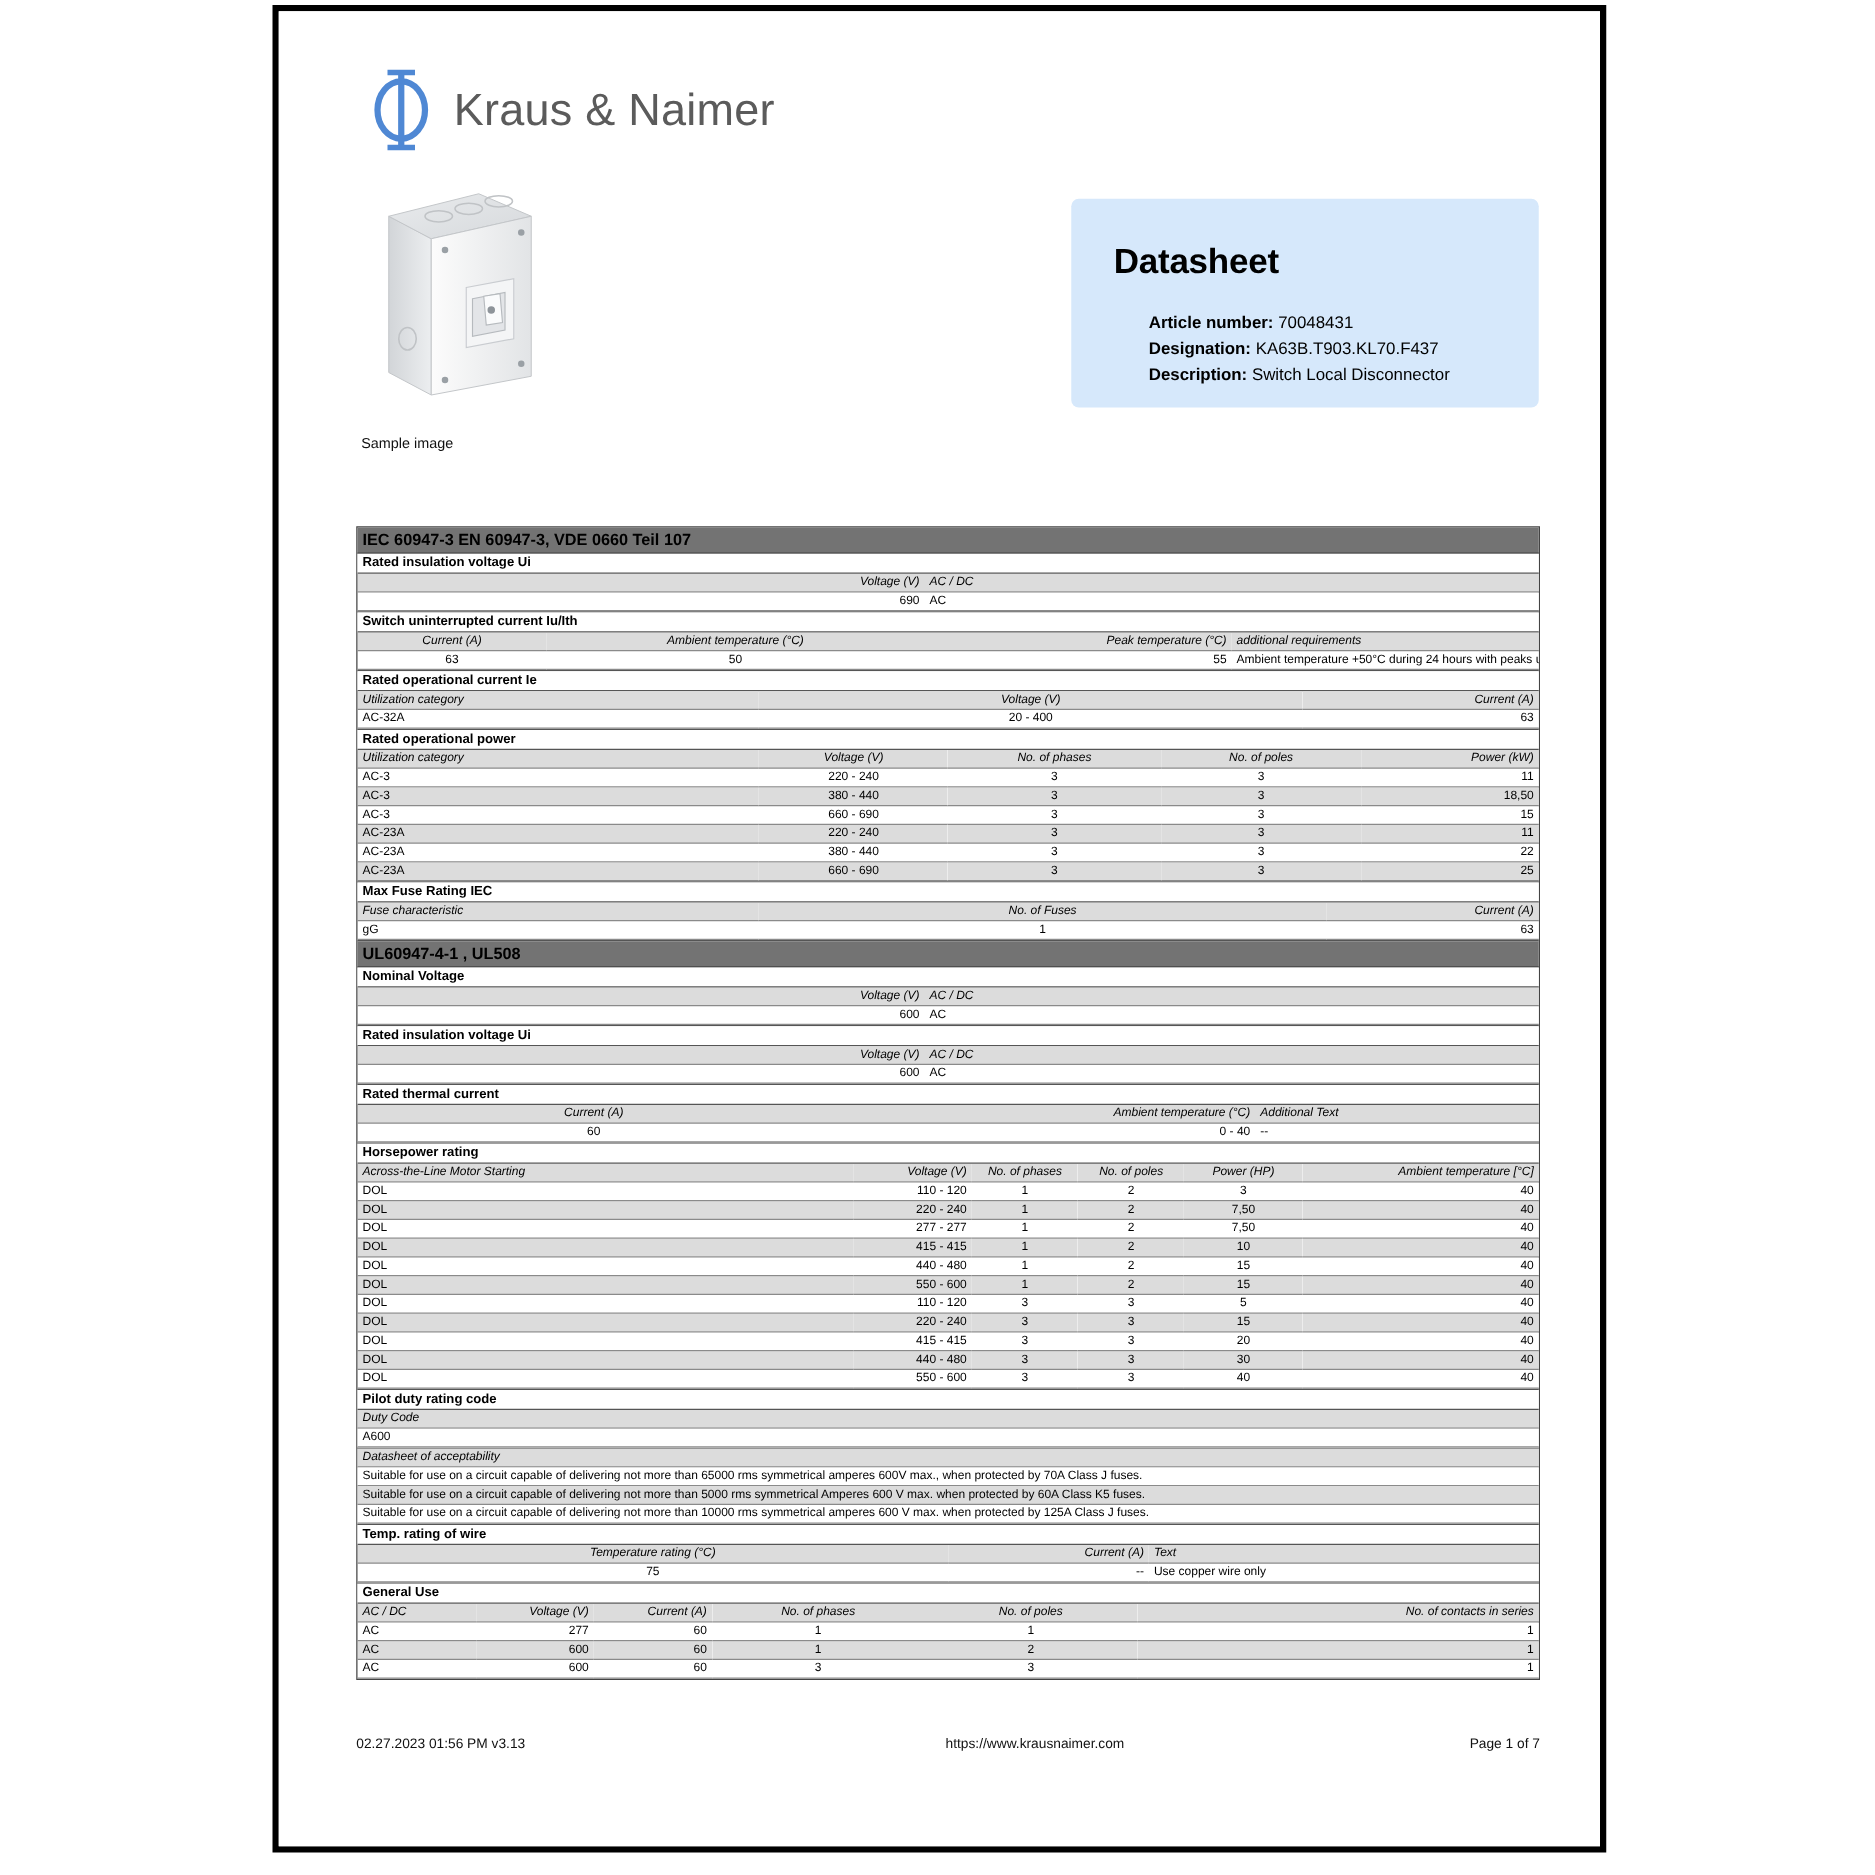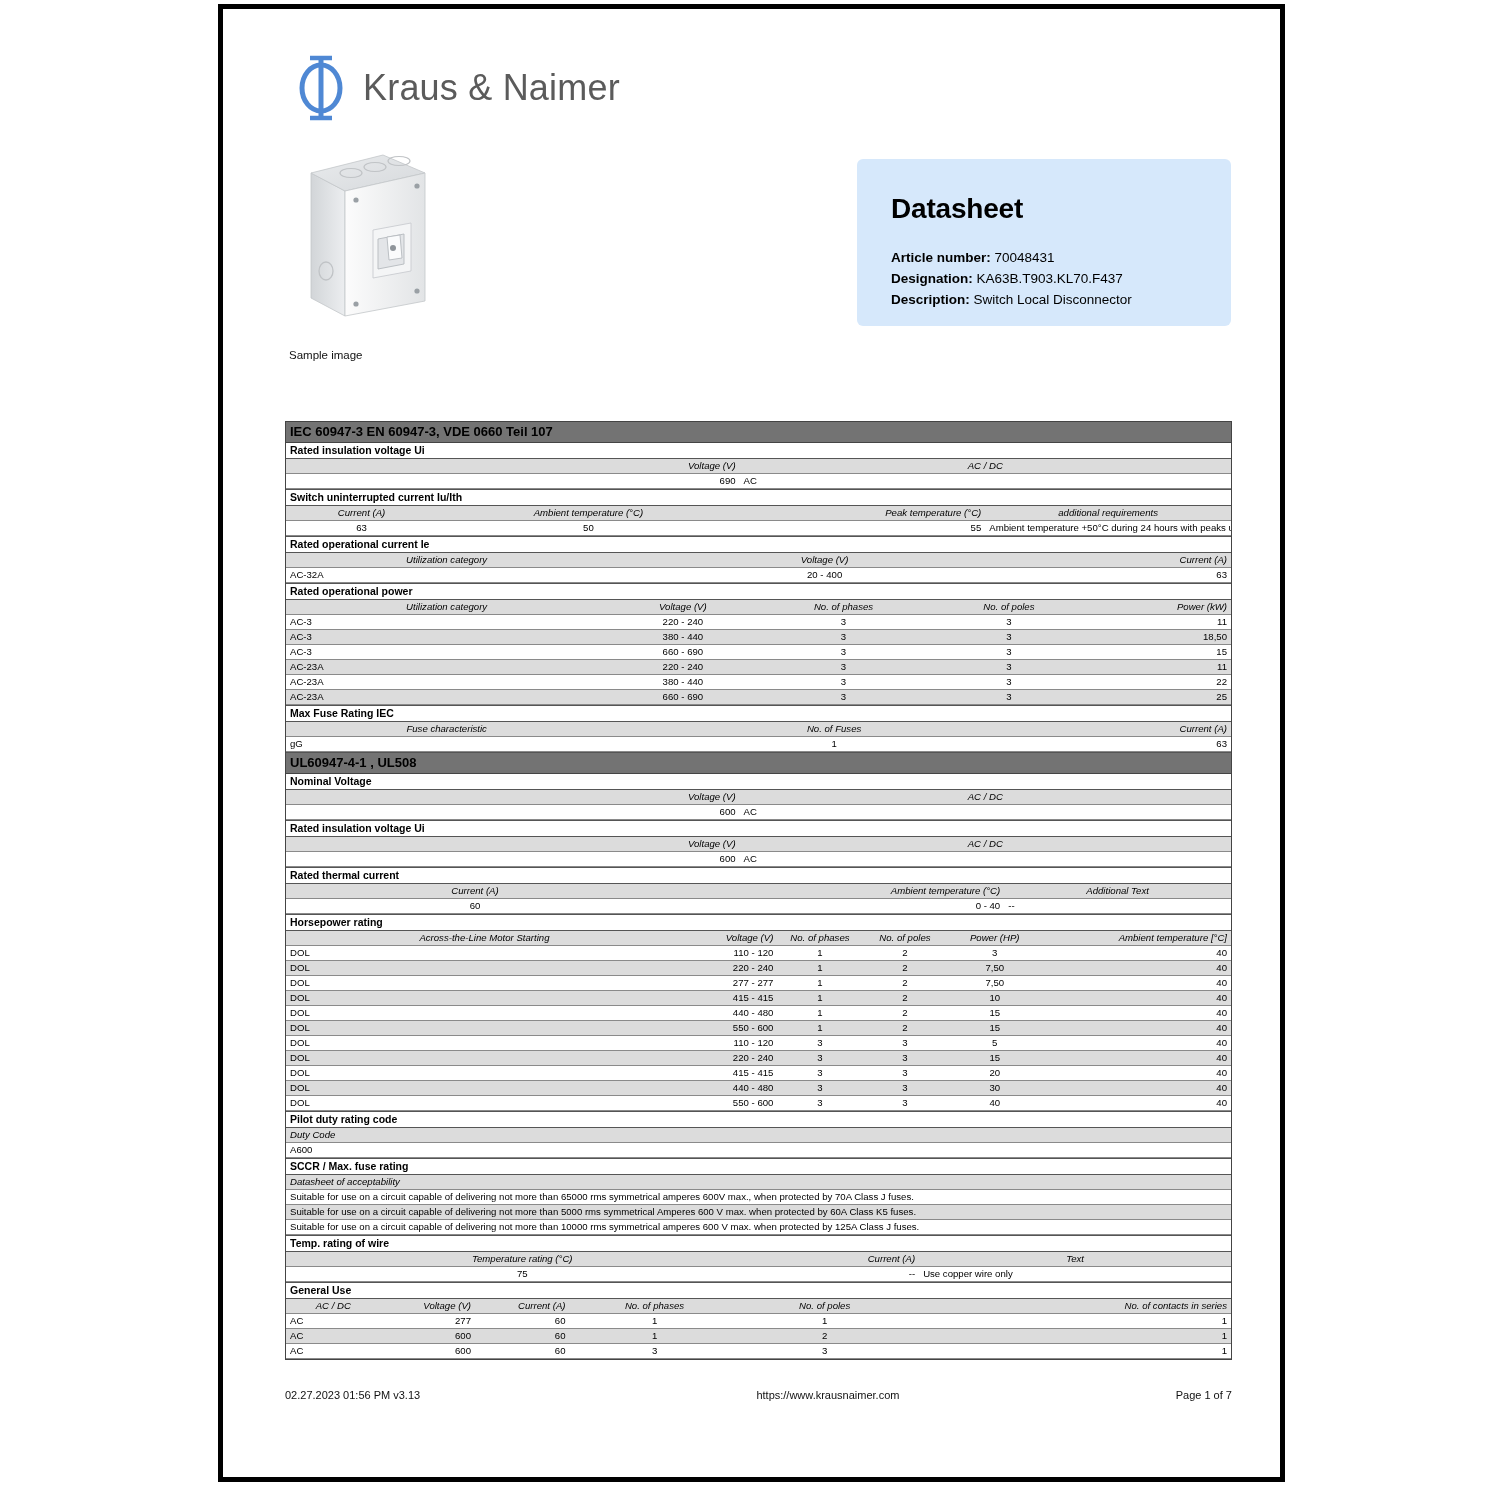--- a/index.html
+++ b/index.html
@@ -48,21 +48,21 @@
     position:absolute; left:634px; top:150px;
     width:374px; height:167px;
     background:#d6e8fb;
     border-radius:6px;
     padding:34px 0 0 34px;
   }
   #info-card .ds-title {
     font-size:28px; font-weight:bold; margin:0 0 22px 0; letter-spacing:-.2px;
   }
   #info-card .ds-row { font-size:13.5px; line-height:21px; white-space:nowrap; }
-  #info-card .ds-row b { font-weight:bold; }
+  #info-card .ds-row b { font-weight:bold;margin-left:28px; }
 
   
   #spec-table {
     position:absolute; left:62px; top:412px;
     width:947px;
     border:1.6px solid #444;
     border-top:1.6px solid #444;
     background:#fff;
   }
   .sec-title {
@@ -84,21 +84,21 @@
   table.tbl td, table.tbl th {
     font-size:9.6px; line-height:11px;
     padding:1px 4px 2px 4px;
     border:0;
     overflow:hidden; white-space:nowrap;
     font-weight:normal;
   }
   table.tbl thead th {
     background:#dcdcdc; font-style:italic; text-align:right;
   }
-  table.tbl thead th.l { text-align:center; }
+  table.tbl thead th.l { text-align:left; }
   table.tbl thead th.c { text-align:center; }
   table.tbl tbody td { text-align:right; background:#fff; }
   table.tbl tbody td.l { text-align:left; }
   table.tbl tbody td.c { text-align:center; }
   table.tbl tbody tr.alt td { background:#dcdcdc; }
   table.tbl tbody tr td { border-bottom:1px solid #8a8a8a; }
   table.tbl thead tr th { border-bottom:1px solid #8a8a8a; }
   .tbl-wrap { border-bottom:1.3px solid #555; }
   .tbl-wrap:last-child { border-bottom:0; }
   .full-row {
@@ -538,21 +538,20 @@
                 <td class="">40</td>
               </tr>
             </tbody>
           </table>
         </div>
         <div class="grp-title">Pilot duty rating code</div>
         <div class="tbl-wrap">
           <div class="full-row hdr">Duty Code</div>
           <div class="full-row">A600</div>
         </div>
-        <div class="grp-title">SCCR / Max. fuse rating</div>
         <div class="tbl-wrap">
           <div class="full-row hdr">Datasheet of acceptability</div>
           <div class="full-row">Suitable for use on a circuit capable of delivering not more than 65000 rms symmetrical amperes 600V max., when protected by 70A Class J fuses.</div>
           <div class="full-row alt">Suitable for use on a circuit capable of delivering not more than 5000 rms symmetrical Amperes 600 V max. when protected by 60A Class K5 fuses.</div>
           <div class="full-row">Suitable for use on a circuit capable of delivering not more than 10000 rms symmetrical amperes 600 V max. when protected by 125A Class J fuses.</div>
         </div>
         <div class="grp-title">Temp. rating of wire</div>
         <div class="tbl-wrap">
           <table class="tbl">
             <colgroup>

